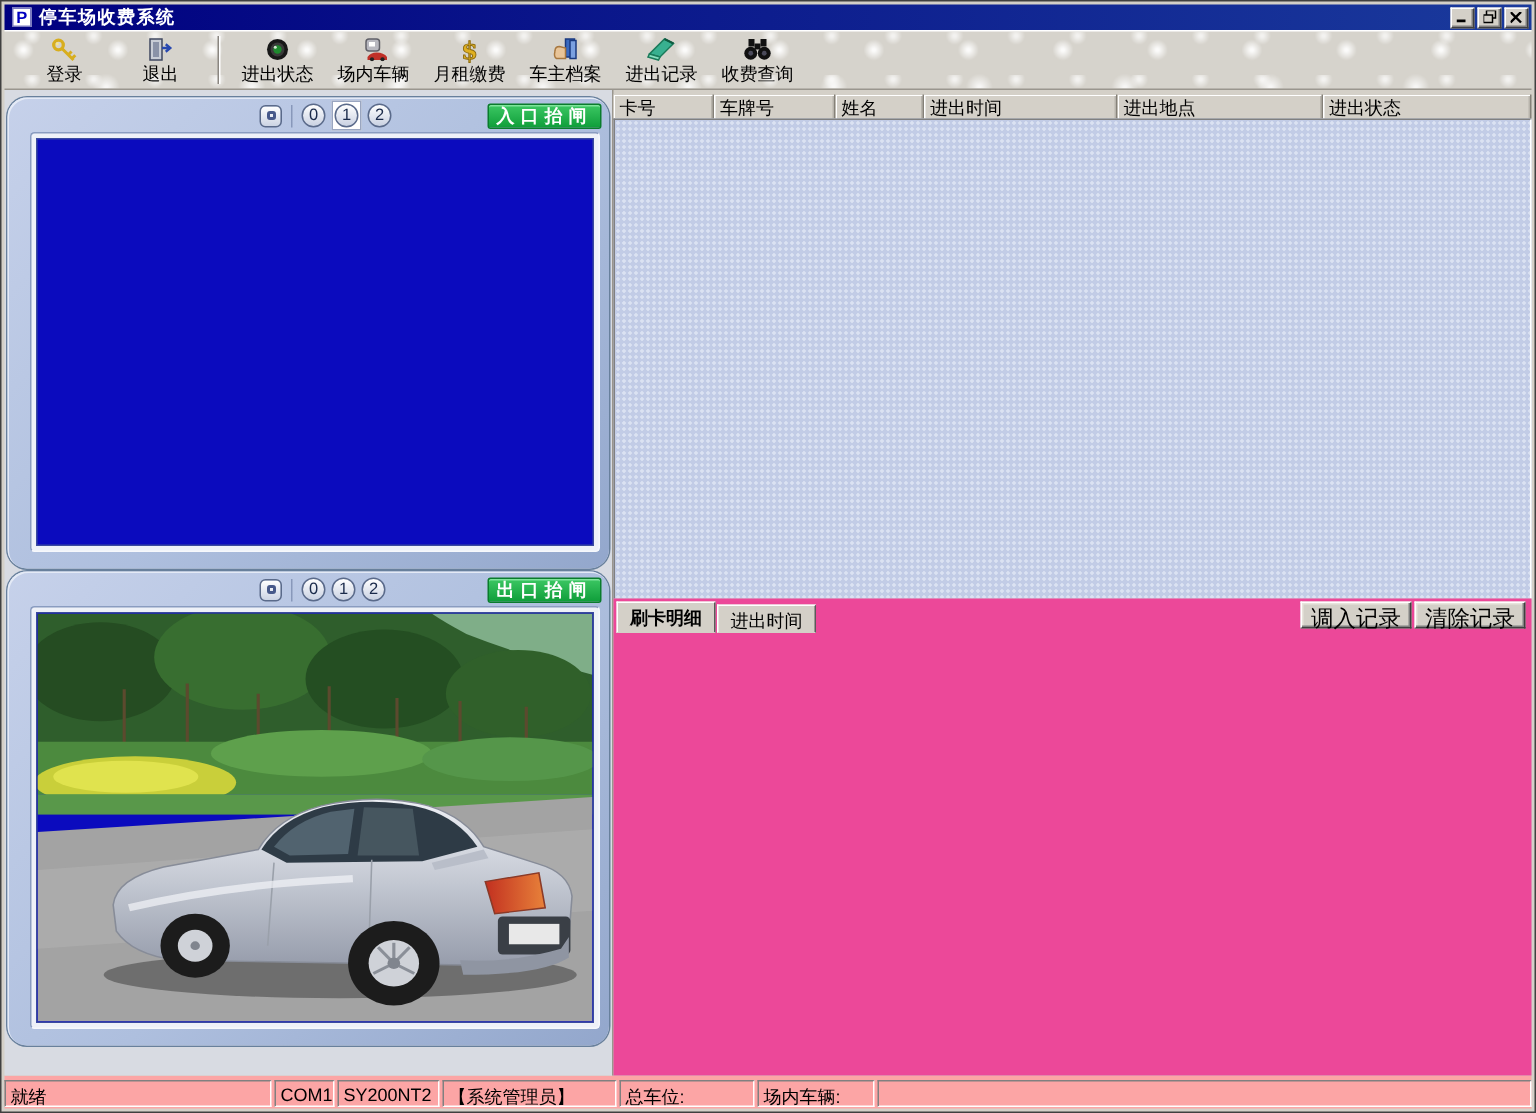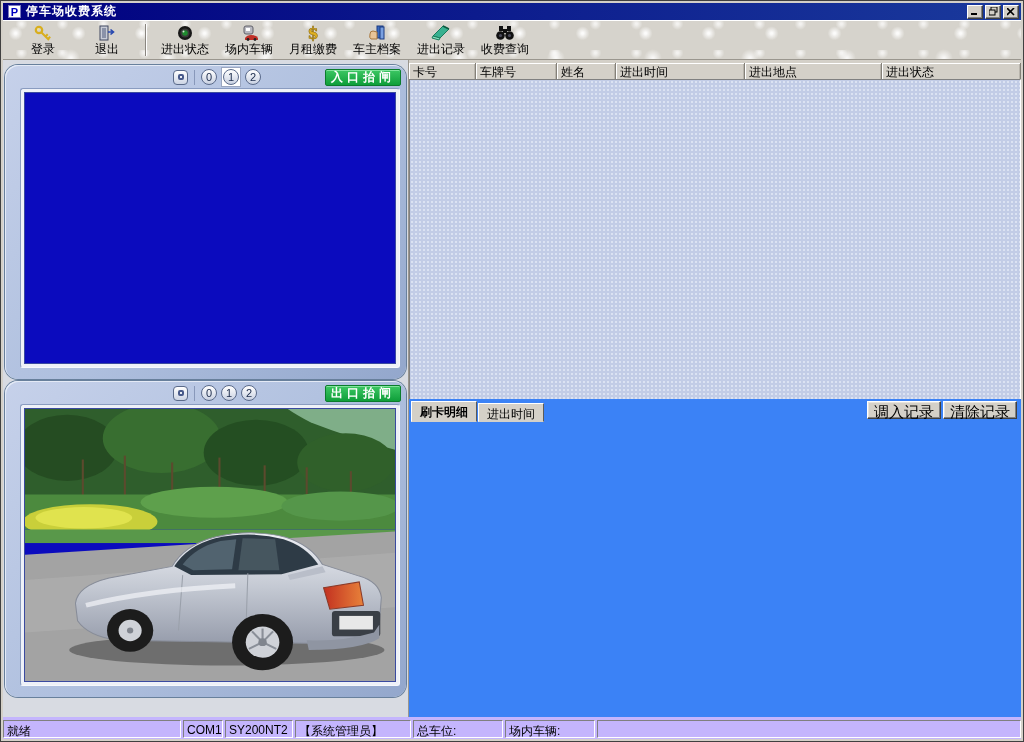--- a/index.html
+++ b/index.html
@@ -52,34 +52,34 @@
   .screen svg { display:block; width:100%; height:100%; }
   .vpanel-entry { top:5px; height:314px; }
   .vpanel-exit  { top:321px; height:316px; }
 
   
   .rec-header { position:absolute; left:0; right:0; top:3px; height:16px; display:flex; background:#d4d0c8; }
   .rec-col { height:16px; border-right:1px solid #848078; box-shadow:inset 1px 1px 0 #fff, inset -1px 0 0 #b8b4ac; padding:1px 0 0 4px; font-size:12px; white-space:nowrap; overflow:hidden; background:#d4d0c8; }
   .rec-body { position:absolute; left:0; right:0; top:19px; bottom:318px; background-color:#c2cce6; background-image:radial-gradient(#dbe2f2 1px, transparent 1.3px); background-size:4px 4px; border:1px solid; border-color:#808080 #fff #fff #808080; border-bottom:none; }
 
   
-  .detail-section { position:absolute; left:0; right:0; bottom:0; height:318px; background:#3b82f6; }
+  .detail-section { position:absolute; left:0; right:0; bottom:0; height:318px; background:#ec4899; }
   .tabbar { position:absolute; left:2px; top:2px; right:130px; height:21px; display:flex; align-items:flex-end; }
   .tab { height:19px; padding:2px 8px 0 8px; font-size:12px; border:1px solid; border-color:#fff #5a5a5a #d4d0c8 #fff; background:#d4d0c8; margin-right:1px; white-space:nowrap; }
   .tab.active { height:21px; font-weight:bold; z-index:2; border-bottom-color:#d4d0c8; }
   .detail-btns { position:absolute; right:4px; top:2px; display:flex; gap:2px; }
   .gbtn { height:18px; padding:1px 6px 0 6px; font-size:15px; background:#d4d0c8; border:1px solid; border-color:#fff #404040 #404040 #fff; box-shadow:inset -1px -1px 0 #808080, inset 1px 1px 0 #e8e4dc; white-space:nowrap; }
   .detail-table { position:absolute; left:2px; right:10px; top:24px; bottom:6px; background:#fff; border:1px solid; border-color:#404040 #fff #fff #404040; box-shadow:inset 1px 1px 0 #808080; }
   .dt-header { display:flex; height:17px; background:#d4d0c8; border-bottom:1px solid #808080; }
   .dt-col { height:16px; border-right:1px solid #848078; box-shadow:inset 1px 1px 0 #fff; padding:1px 0 0 4px; font-size:12px; background:#d4d0c8; }
   .dt-row { display:flex; height:19px; border-bottom:1px solid #d8d8d8; }
   .dt-cell-sep { width:77px; border-right:1px solid #d8d8d8; height:100%; }
 
   
-  .statusbar { height:22px; flex:0 0 auto; display:flex; gap:2px; padding-top:3px; background:#c4b5fd; }
+  .statusbar { height:22px; flex:0 0 auto; display:flex; gap:2px; padding-top:3px; background:#fca5a5; }
   .sseg { height:18px; border:1px solid; border-color:#808080 #fff #fff #808080; padding:2px 3px 0 3px; font-size:12px; white-space:nowrap; overflow:hidden; }
 </style>
 </head>
 <body>
 
 <div class="window">
 
   <div class="titlebar">
     <div class="app-icon">P</div>
     <div class="title-text">停车场收费系统</div>
@@ -321,17 +321,17 @@
       </div>
     </div>
   </div>
 
   <div class="statusbar">
     <div class="sseg" style="width:178px">就绪</div>
     <div class="sseg" style="width:40px">COM1</div>
     <div class="sseg" style="width:68px">SY200NT2</div>
     <div class="sseg" style="width:116px">【系统管理员】</div>
     <div class="sseg" style="width:90px">总车位:</div>
-    <div class="sseg" style="width:90px">场内车辆:</div>
+    <div class="sseg" style="width:78px">场内车辆:</div>
     <div class="sseg" style="flex:1"></div>
   </div>
 
 </div>
 
 </body></html>

